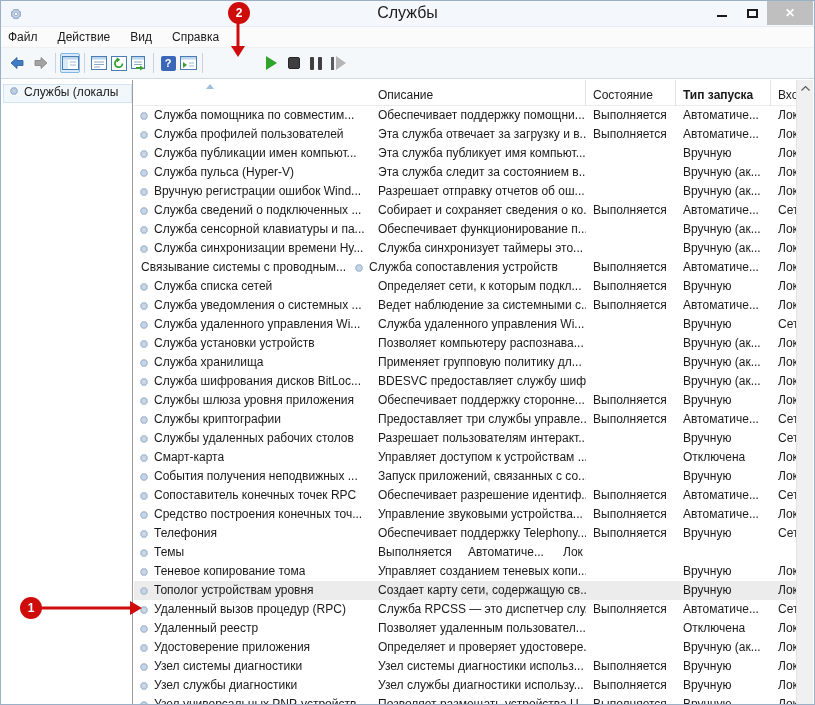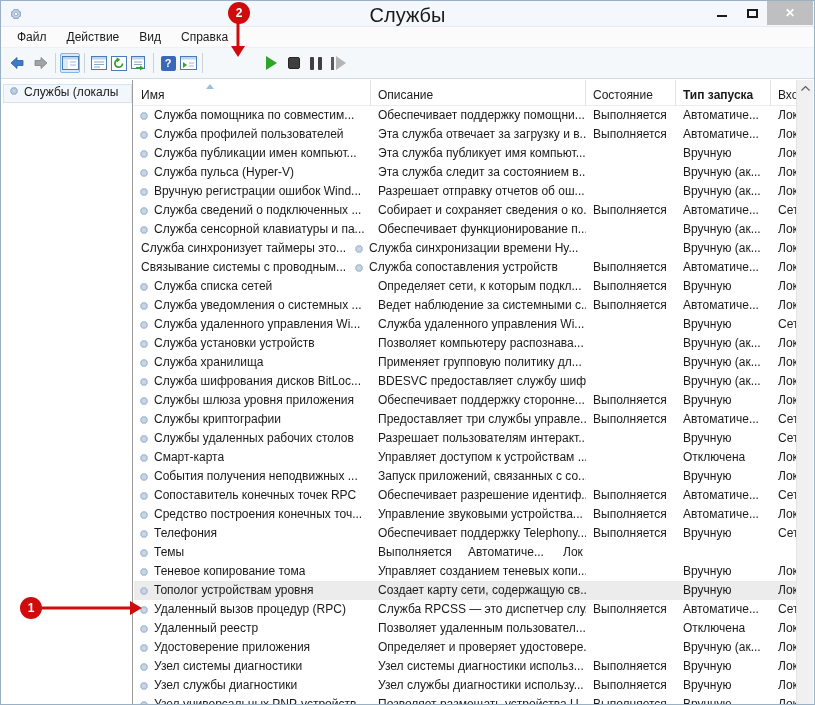--- a/index.html
+++ b/index.html
@@ -2,29 +2,29 @@
 <html><head>
 <meta charset="utf-8">
 <style>
   * { margin:0; padding:0; box-sizing:border-box; }
   html,body { width:815px; height:705px; overflow:hidden; font-family:"Liberation Sans",sans-serif; }
   .window { position:relative; width:815px; height:705px; border:1px solid #9ab0c6; background:#fff; overflow:hidden; }
 
   
   .titlebar { position:relative; height:26px; background:#f4f7fb; border-bottom:1px solid #e7ebf1; }
   .win-icon { position:absolute; left:7px; top:5px; width:16px; height:16px; }
-  .title { position:absolute; left:0; right:0; top:3px; text-align:center; font-size:20px; color:#1b1b1b; }
+  .title { position:absolute; left:0; right:0; top:3px; text-align:center; font-size:16px; color:#1b1b1b; }
   .controls { position:absolute; right:1px; top:0; height:24px; display:flex; align-items:stretch; }
   .ctrl { width:30px; display:flex; align-items:center; justify-content:center; cursor:default; }
   .ctrl-min .glyph { width:10px; height:2px; background:#1a1a1a; margin-top:6px; }
   .ctrl-max .glyph { width:11px; height:9px; border:2px solid #1a1a1a; }
   .ctrl-close { width:46px; background:#bfbfbf; color:#fff; font-size:12px; font-weight:bold; }
 
   
-  .menubar { height:21px; background:#fbfbfb; display:flex; align-items:center; padding-left:16px; border-bottom:1px solid #f0f0f0; }
+  .menubar { height:21px; background:#fbfbfb; display:flex; align-items:center; padding-left:7px; border-bottom:1px solid #f0f0f0; }
   .menu-item { font-size:12px; color:#1a1a1a; margin-right:20px; }
 
   
   .toolbar { height:31px; background:#f5f8fb; border-bottom:1px solid #d4dae2; display:flex; align-items:center; }
   .tbtn { width:20px; height:20px; display:flex; align-items:center; justify-content:center; flex:0 0 auto; }
   .tsep { width:1px; height:20px; background:#c9d3de; margin:0 4px; flex:0 0 auto; }
   .tool-active { border:1px solid #84b6e4; background:#d9eafa; border-radius:2px; }
   .help-box { width:15px; height:15px; background:#3a67b8; color:#fff; border-radius:2px; font-size:11px; font-weight:bold; display:flex; align-items:center; justify-content:center; }
   .play-tri { width:0; height:0; border-left:11px solid #2fa32a; border-top:7px solid transparent; border-bottom:7px solid transparent; }
   .stop-sq { width:12px; height:12px; background:#3f3f3f; border:1px solid #262626; border-radius:2px; }
@@ -196,21 +196,20 @@
           <circle cx="8" cy="8" r="4.2" fill="#c3d3e6" stroke="#8aa3c0" stroke-width="1"></circle>
           <circle cx="8" cy="8" r="1.6" fill="#fff" stroke="#8aa3c0" stroke-width="0.8"></circle>
         </svg>
       </span>
       <span>Службы (локалы</span>
     </div>
   </div>
 
   <div class="main">
     <div class="listheader">
-      <div class="hcell h-name">Имя</div>
       <div class="sort-ind"></div>
       <div class="hcell h-desc">Описание</div>
       <div class="hcell h-status">Состояние</div>
       <div class="hcell h-type">Тип запуска</div>
       <div class="hcell h-logon">Вхо</div>
     </div>
     <div class="rows">
   <div class="row">
     <div class="cell c-name">
       <span class="gear">
@@ -331,32 +330,32 @@
       </span>
       <span class="txt">Служба сенсорной клавиатуры и па...</span>
     </div>
     <div class="cell c-desc">Обеспечивает функционирование п...</div>
     <div class="cell c-status"></div>
     <div class="cell c-type">Вручную (ак...</div>
     <div class="cell c-logon">Лок</div>
   </div>
 
   <div class="row">
+    <div class="cell c-name">
+      <span class="gear">
+        <svg width="12" height="12" viewBox="0 0 16 16">
+          <rect x="4" y="4" width="8" height="8" fill="#b6c8dd" transform="rotate(22.5 8 8)"></rect>
+          <rect x="4" y="4" width="8" height="8" fill="#b6c8dd" transform="rotate(67.5 8 8)"></rect>
+          <circle cx="8" cy="8" r="4.2" fill="#ccdae9" stroke="#93abc6" stroke-width="1"></circle>
+          <circle cx="8" cy="8" r="1.6" fill="#fff" stroke="#93abc6" stroke-width="0.8"></circle>
+        </svg>
+      </span>
+      <span class="txt">Служба синхронизации времени Hy...</span>
+    </div>
     <div class="cell c-desc">Служба синхронизует таймеры это...</div>
-    <div class="cell c-name">
-      <span class="gear">
-        <svg width="12" height="12" viewBox="0 0 16 16">
-          <rect x="4" y="4" width="8" height="8" fill="#b6c8dd" transform="rotate(22.5 8 8)"></rect>
-          <rect x="4" y="4" width="8" height="8" fill="#b6c8dd" transform="rotate(67.5 8 8)"></rect>
-          <circle cx="8" cy="8" r="4.2" fill="#ccdae9" stroke="#93abc6" stroke-width="1"></circle>
-          <circle cx="8" cy="8" r="1.6" fill="#fff" stroke="#93abc6" stroke-width="0.8"></circle>
-        </svg>
-      </span>
-      <span class="txt">Служба синхронизации времени Hy...</span>
-    </div>
     <div class="cell c-status"></div>
     <div class="cell c-type">Вручную (ак...</div>
     <div class="cell c-logon">Лок</div>
   </div>
 
   <div class="row">
     <div class="cell c-desc">Связывание системы с проводным...</div>
     <div class="cell c-name">
       <span class="gear">
         <svg width="12" height="12" viewBox="0 0 16 16">

